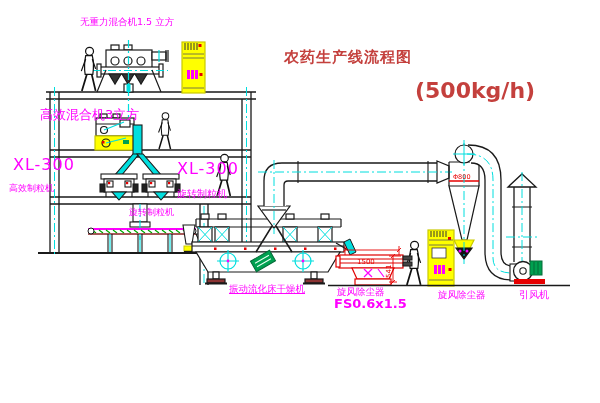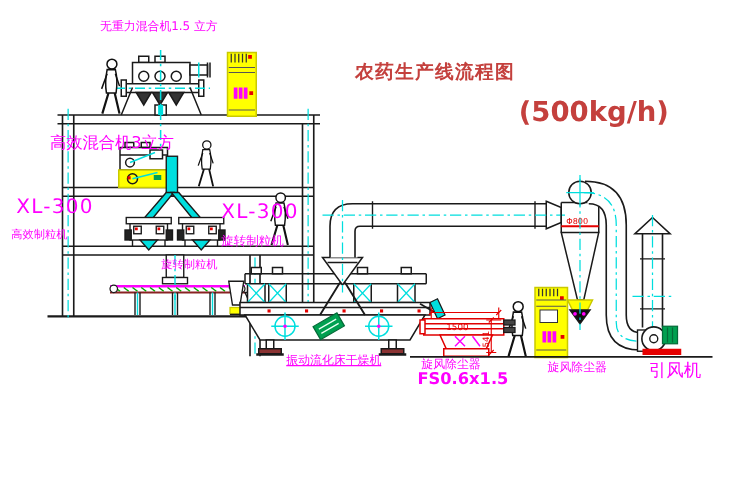--- a/index.html
+++ b/index.html
@@ -292,19 +292,19 @@
 <div class="lbl" style="left:177px;top:189px;font-size:10px;">旋转制粒机</div>
 
 <div class="lbl" style="left:129px;top:208px;font-size:9px;">旋转制粒机</div>
 
 <div class="lbl" style="left:229px;top:284px;font-size:9.5px;text-decoration:underline;">振动流化床干燥机</div>
 
 <div class="lbl" style="left:337px;top:287px;font-size:9.5px;">旋风除尘器</div>
 <div class="lbl" style="left:334px;top:297px;font-size:13px;font-weight:bold;">FS0.6x1.5</div>
 
 <div class="lbl" style="left:438px;top:290px;font-size:9.5px;">旋风除尘器</div>
-<div class="lbl" style="left:519px;top:290px;font-size:14px;">引风机</div>
+<div class="lbl" style="left:519px;top:290px;font-size:10px;">引风机</div>
 
 <div class="lbl red" style="left:357px;top:259px;font-size:7px;">1500</div>
 <div class="lbl red vert" style="left:386px;top:278px;font-size:7px;">541</div>
 <div class="lbl red" style="left:453px;top:174px;font-size:6.5px;">Φ800</div>
 
 </div>
 
 </body></html>

